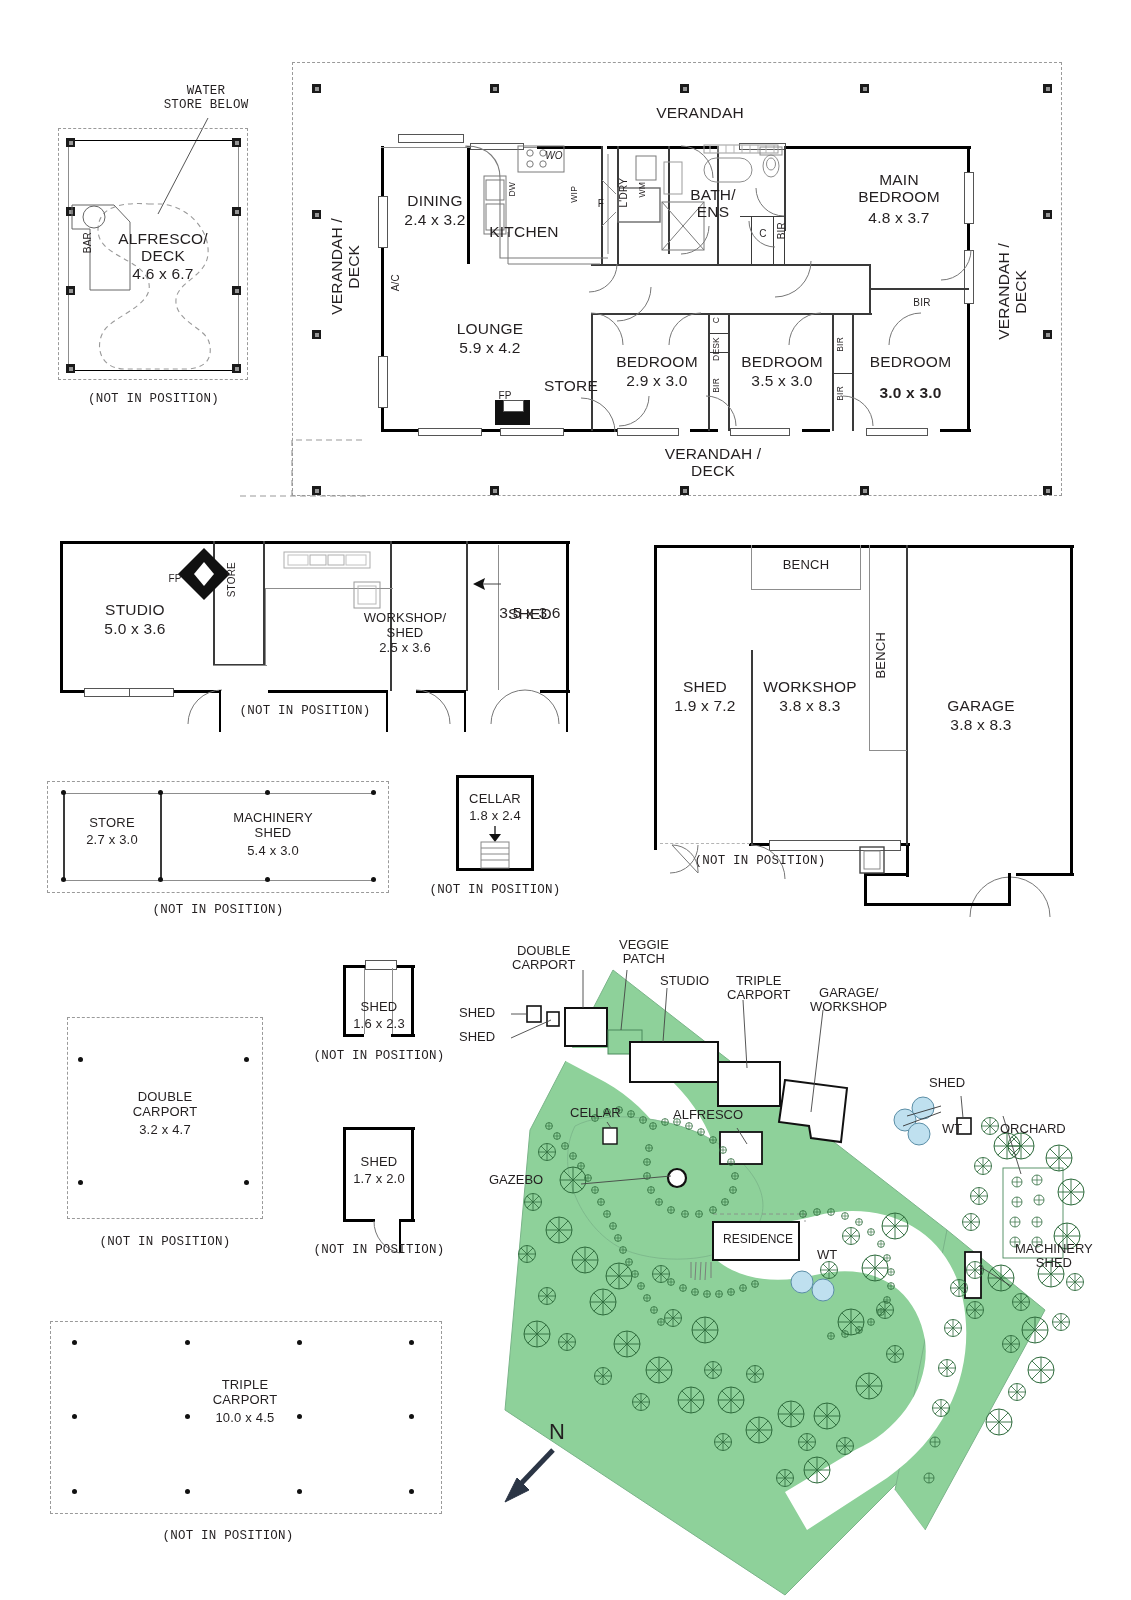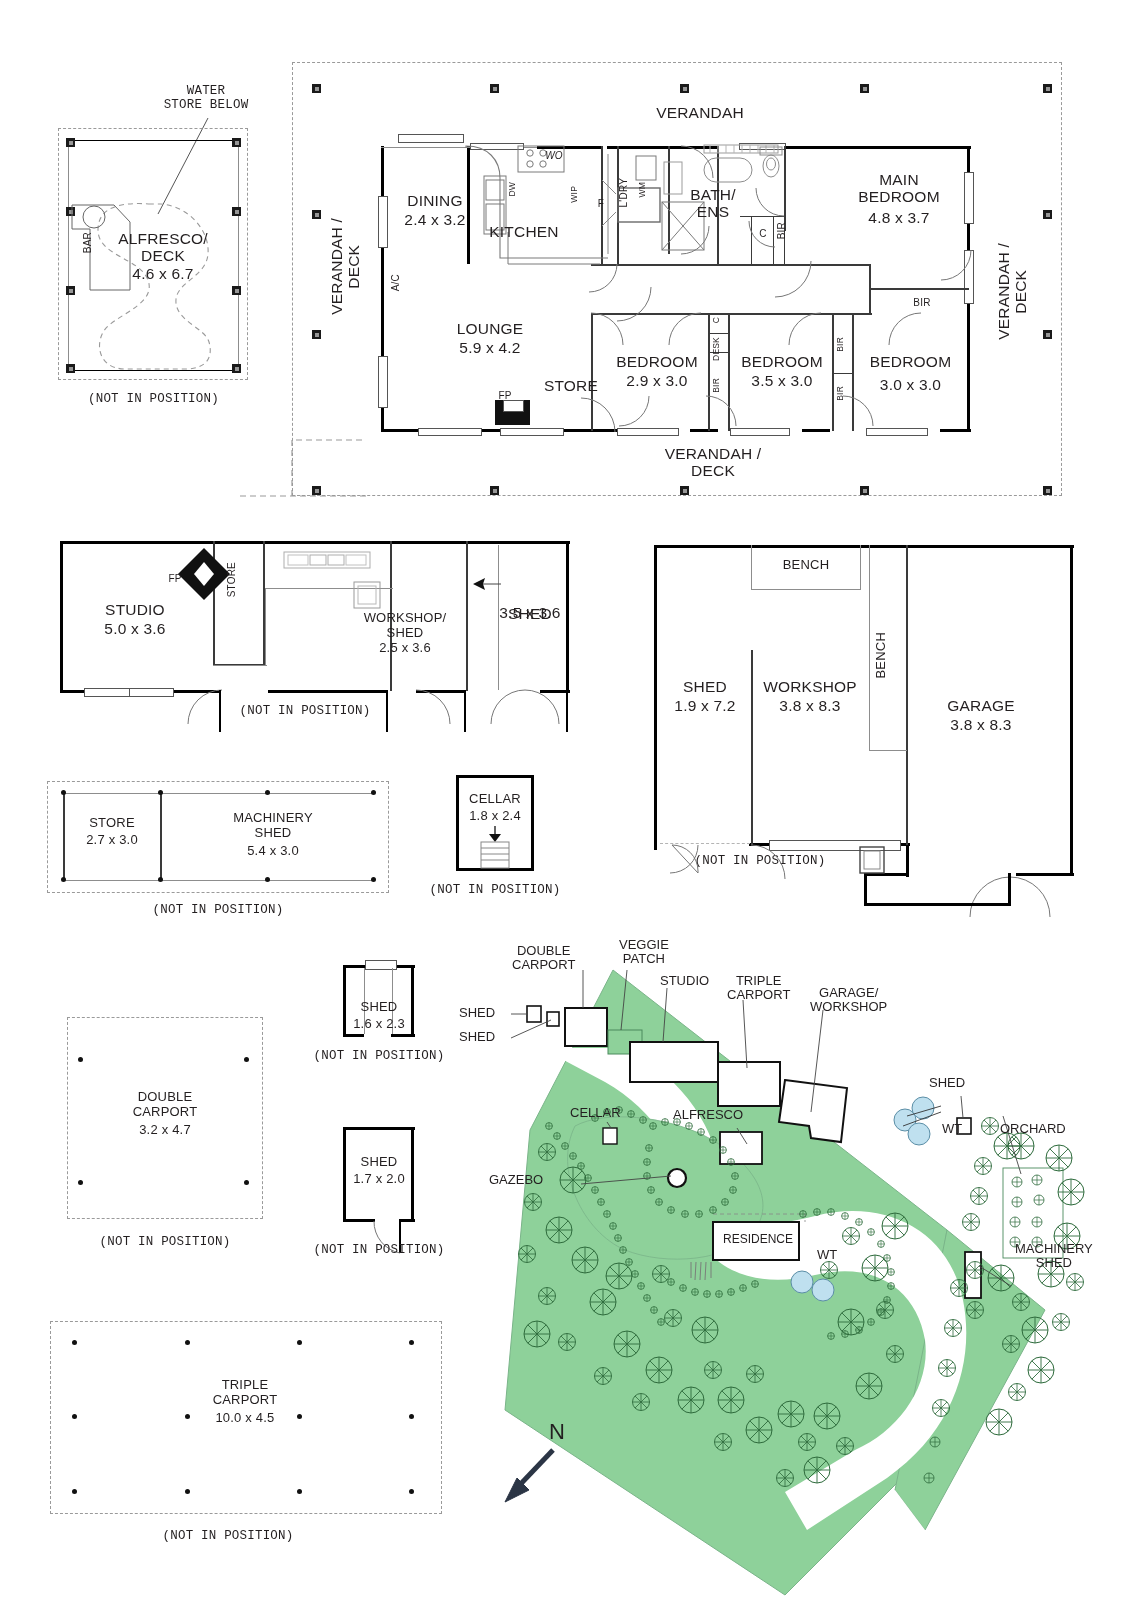--- a/index.html
+++ b/index.html
@@ -228,21 +228,21 @@
     <div class="lbl xtiny vert" style="left:712px;top:317px;width:14px;">C</div>
     <div class="lbl xtiny vert" style="left:712px;top:337px;width:18px;">DESK</div>
     <div class="lbl xtiny vert" style="left:712px;top:378px;width:16px;">BIR</div>
 
     <div class="lbl room" style="left:731px;top:353px;width:102px;">BEDROOM</div>
     <div class="lbl room" style="left:731px;top:372px;width:102px;">3.5 x 3.0</div>
     <div class="lbl xtiny vert" style="left:836px;top:337px;width:16px;">BIR</div>
     <div class="lbl xtiny vert" style="left:836px;top:386px;width:16px;">BIR</div>
 
     <div class="lbl room" style="left:858px;top:353px;width:105px;">BEDROOM</div>
-    <div class="lbl room" style="left:858px;top:376px;width:105px;">3.0 x 3.0</div>
+    <div class="lbl room" style="left:858px;top:384px;width:105px;font-weight:bold;">3.0 x 3.0</div>
 
     <svg style="position:absolute;left:381px;top:146px;width:600px;height:290px;">
       <path d="M236,118 A28,28 0 0 1 208,146" fill="none" stroke="#777" stroke-width="1"></path>
       <path d="M300,0 A32,32 0 0 1 332,32" fill="none" stroke="#777" stroke-width="1"></path>
       <path d="M236,175 A34,34 0 0 0 270,141" fill="none" stroke="#777" stroke-width="1"></path>
       <path d="M328,80 A28,28 0 0 1 300,108" fill="none" stroke="#777" stroke-width="1"></path>
       <path d="M368,75 A26,26 0 0 0 394,101" fill="none" stroke="#777" stroke-width="1"></path>
       <path d="M403,70 A28,28 0 0 1 375,42" fill="none" stroke="#777" stroke-width="1"></path>
       <path d="M430,115 A36,36 0 0 1 394,151" fill="none" stroke="#777" stroke-width="1"></path>
       <path d="M590,104 A30,30 0 0 1 560,134" fill="none" stroke="#777" stroke-width="1"></path>

